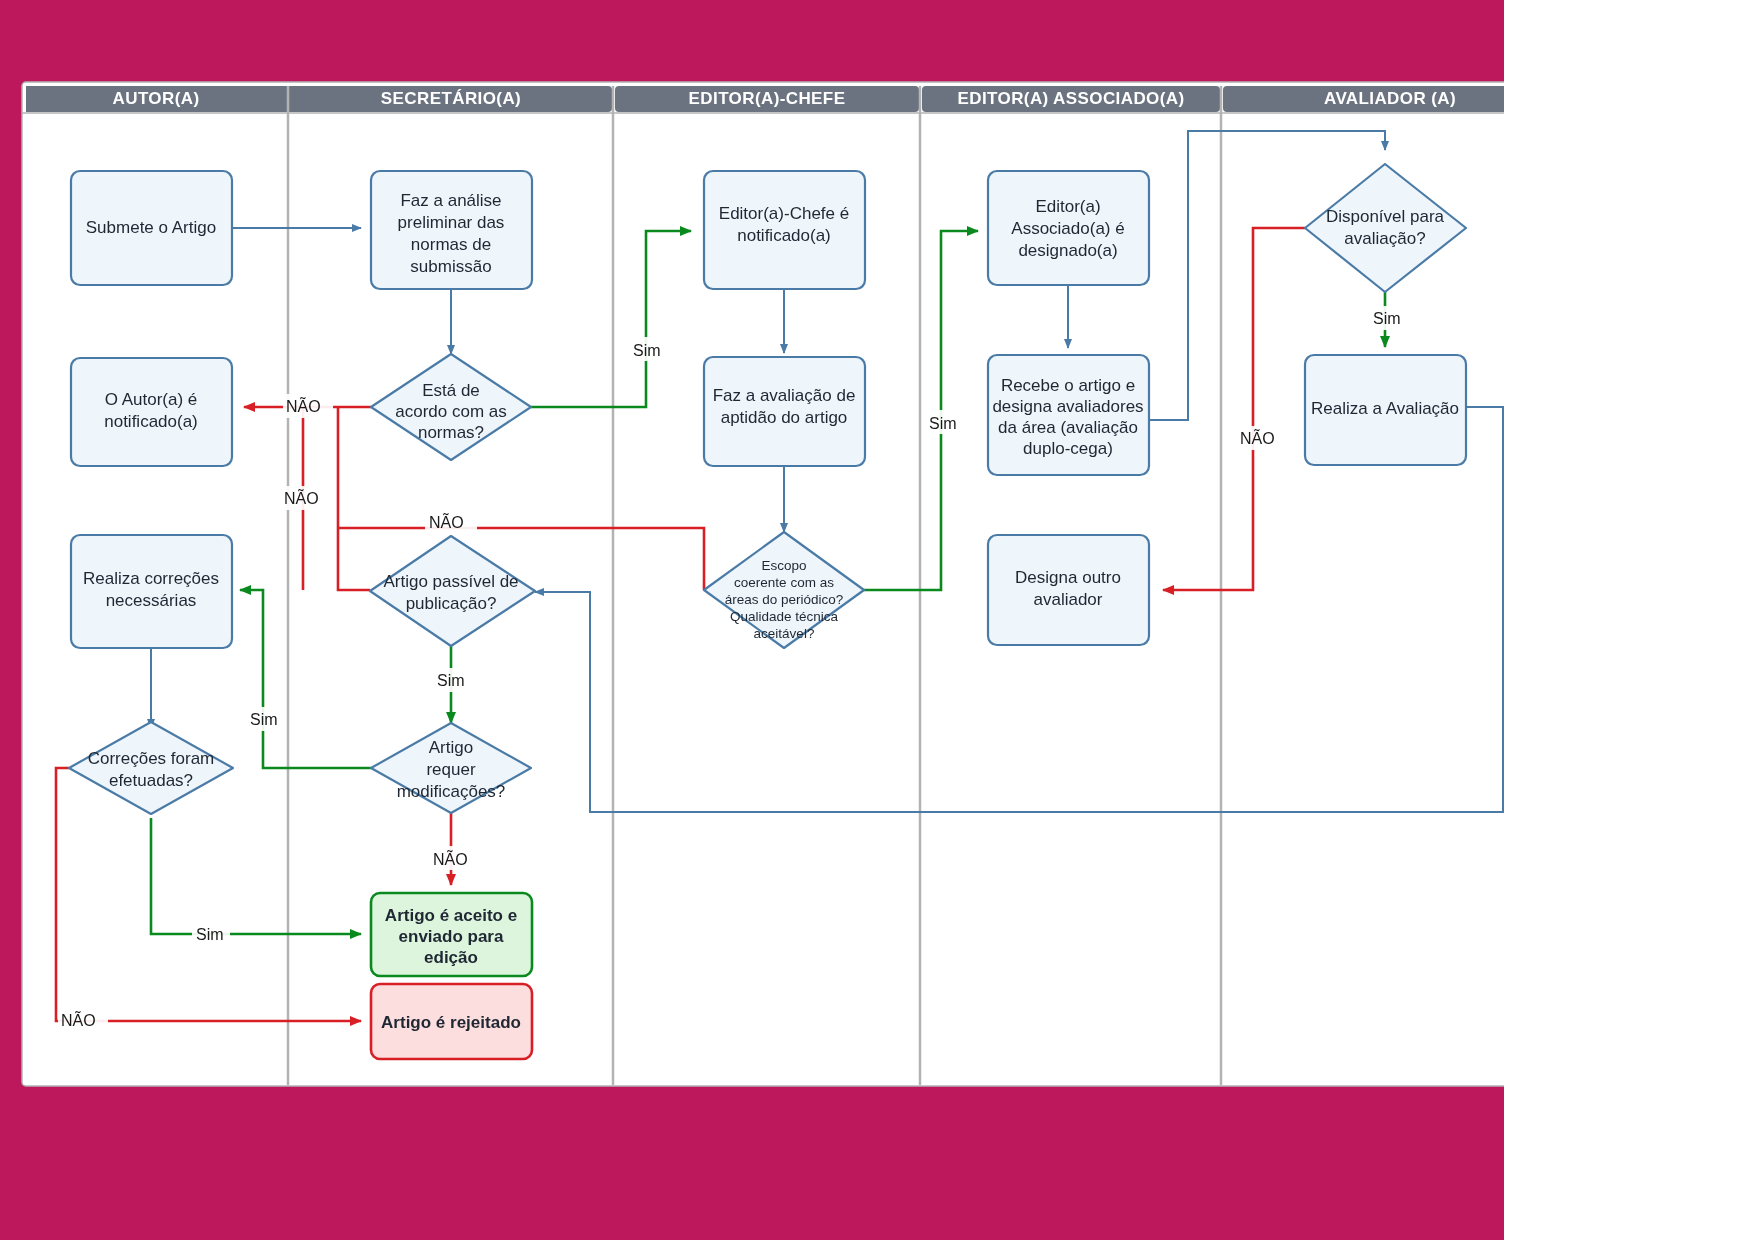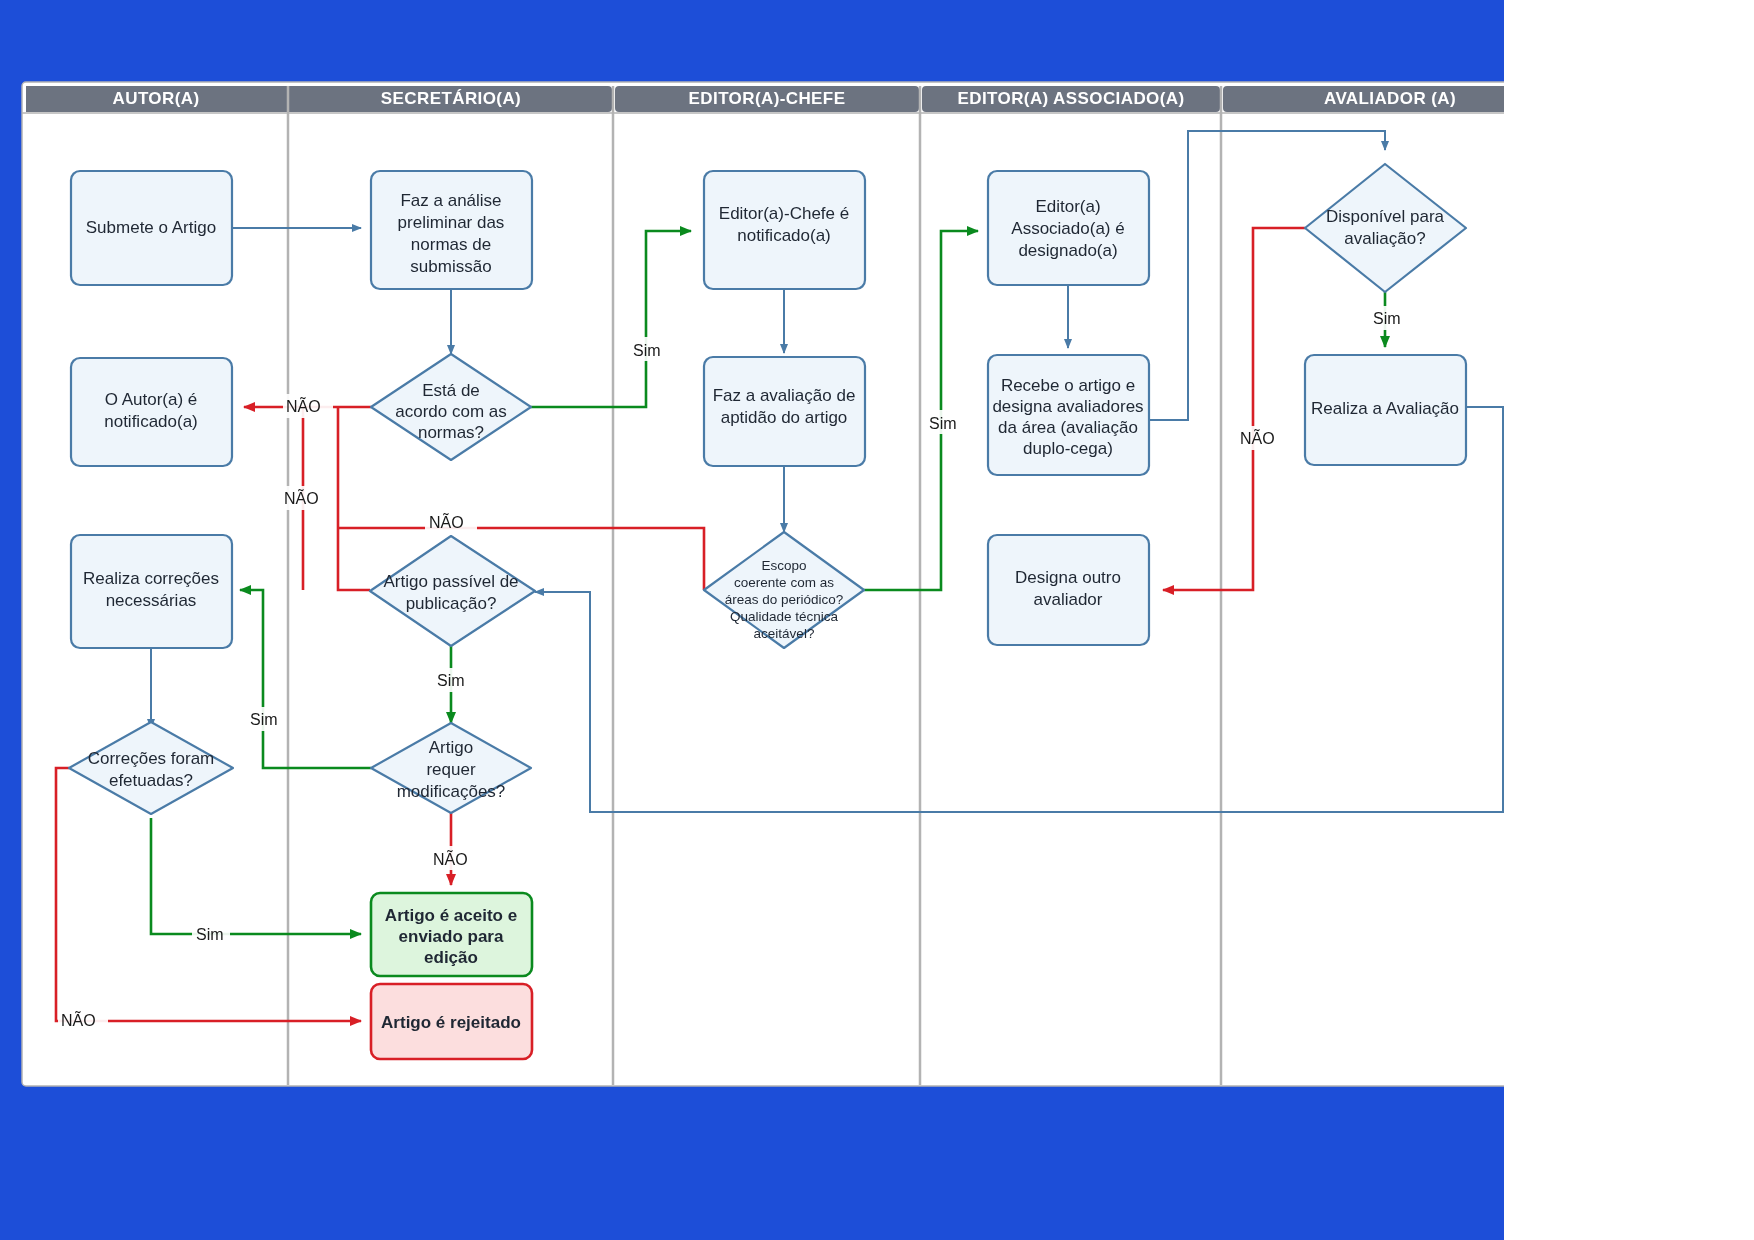--- a/index.html
+++ b/index.html
@@ -1,17 +1,17 @@
 <!DOCTYPE html>
 <html><head>
 <meta charset="utf-8">
 <style>
   html,body{margin:0;padding:0;background:#ffffff;}
   body{font-family:"Liberation Sans",sans-serif;}
-  #stage{position:relative;width:1504px;height:1240px;background:#1d4ed8;overflow:hidden;}
+  #stage{position:relative;width:1504px;height:1240px;background:#be185d;overflow:hidden;}
   svg{position:absolute;left:0;top:0;width:1754px;height:1240px;}
   .lane-head-txt{font-size:17px;font-weight:bold;fill:#ffffff;letter-spacing:.4px;}
   .node-txt{font-size:17px;fill:#1f2733;}
   .node-txt-sm{font-size:13.5px;fill:#1f2733;}
   .term-txt{font-size:17px;font-weight:bold;fill:#1f2733;}
   .edge-lbl{font-size:16px;fill:#1a1a1a;}
   text{font-family:"Liberation Sans",sans-serif;}
 </style>
 </head>
 <body>

